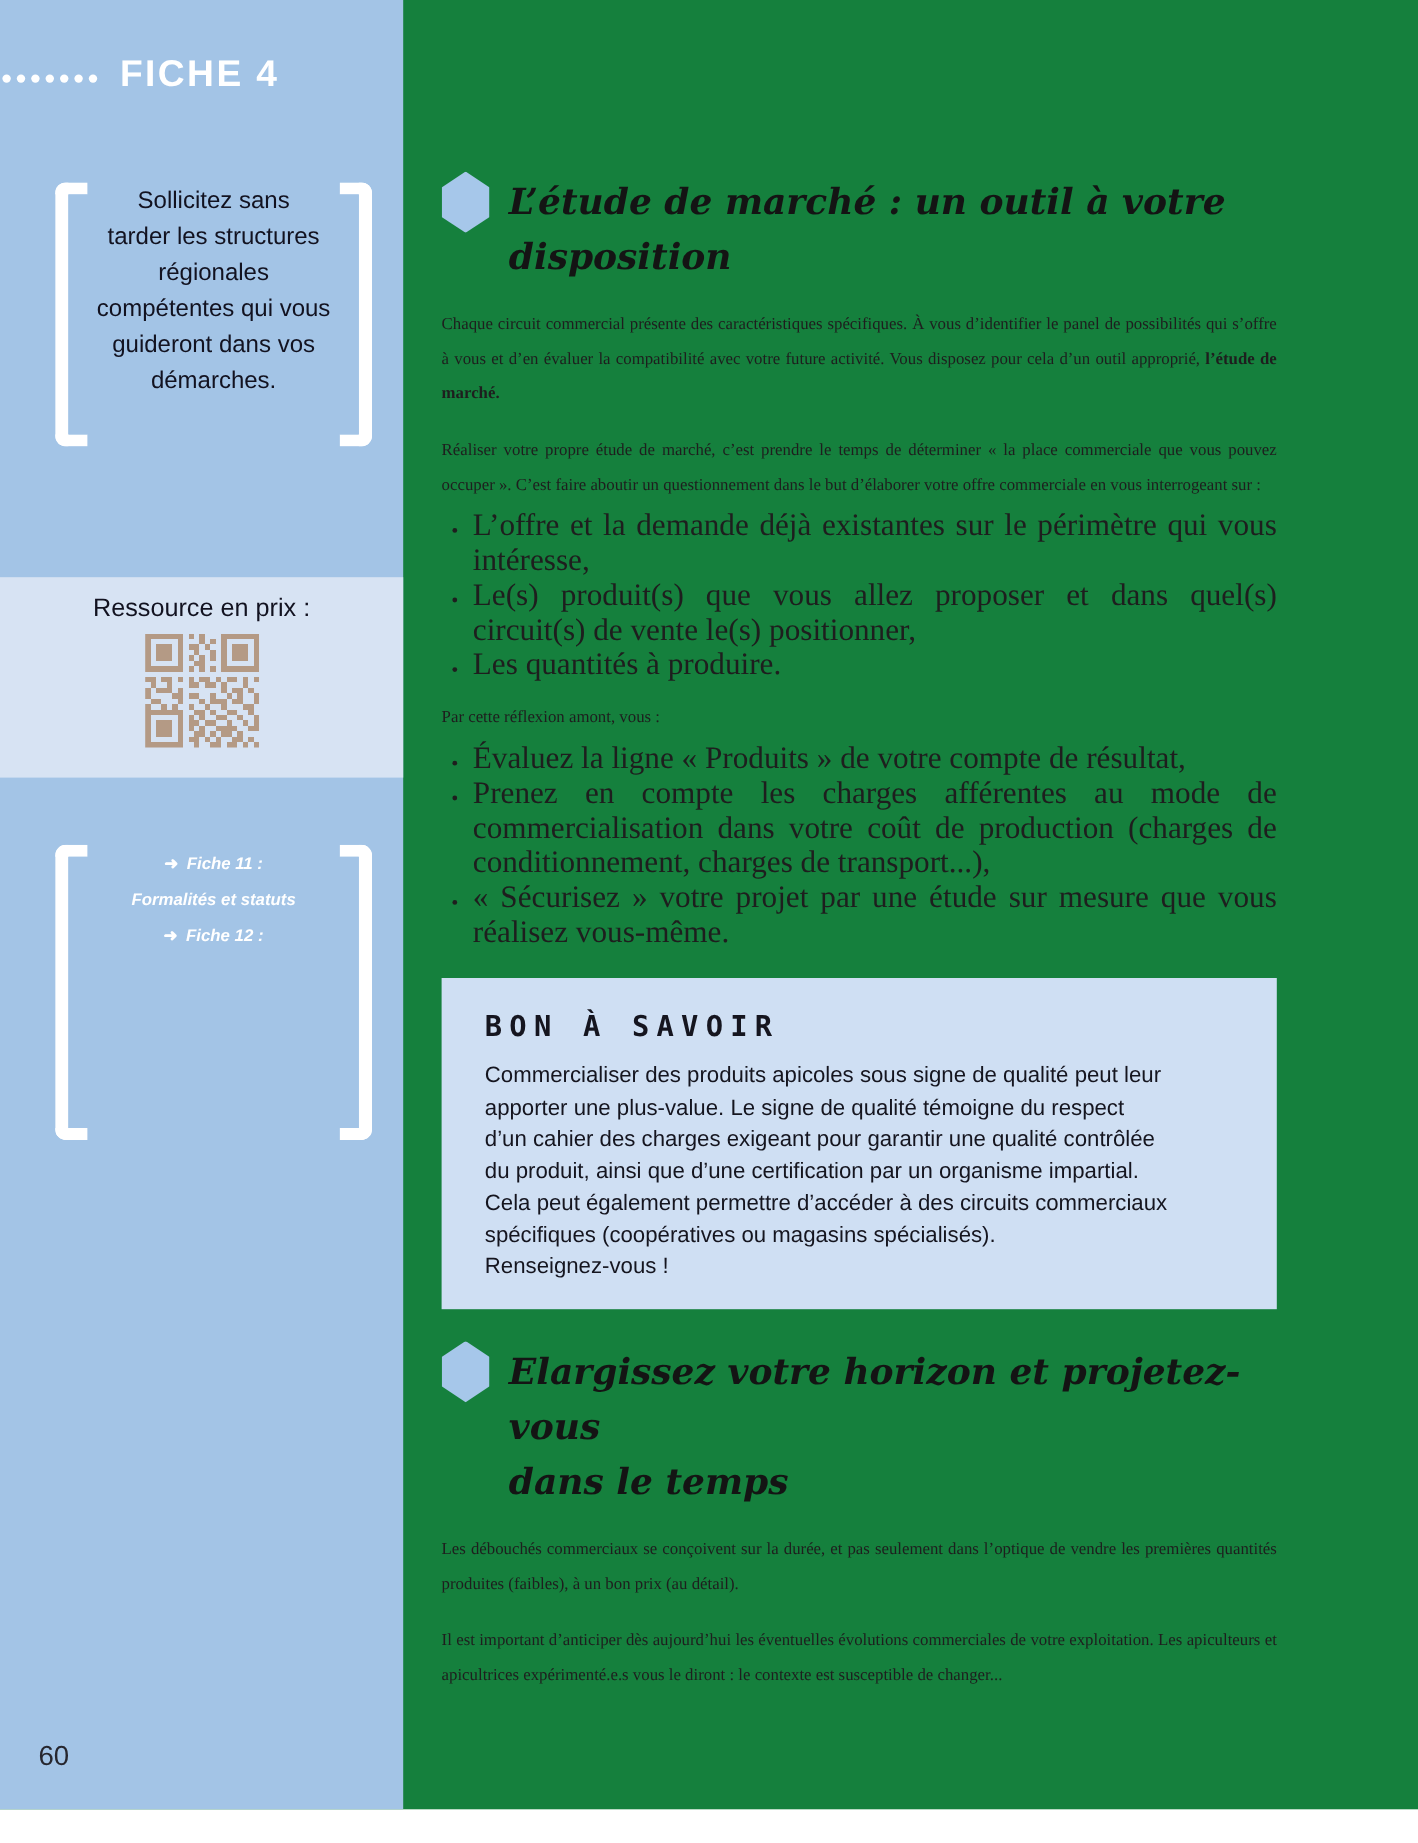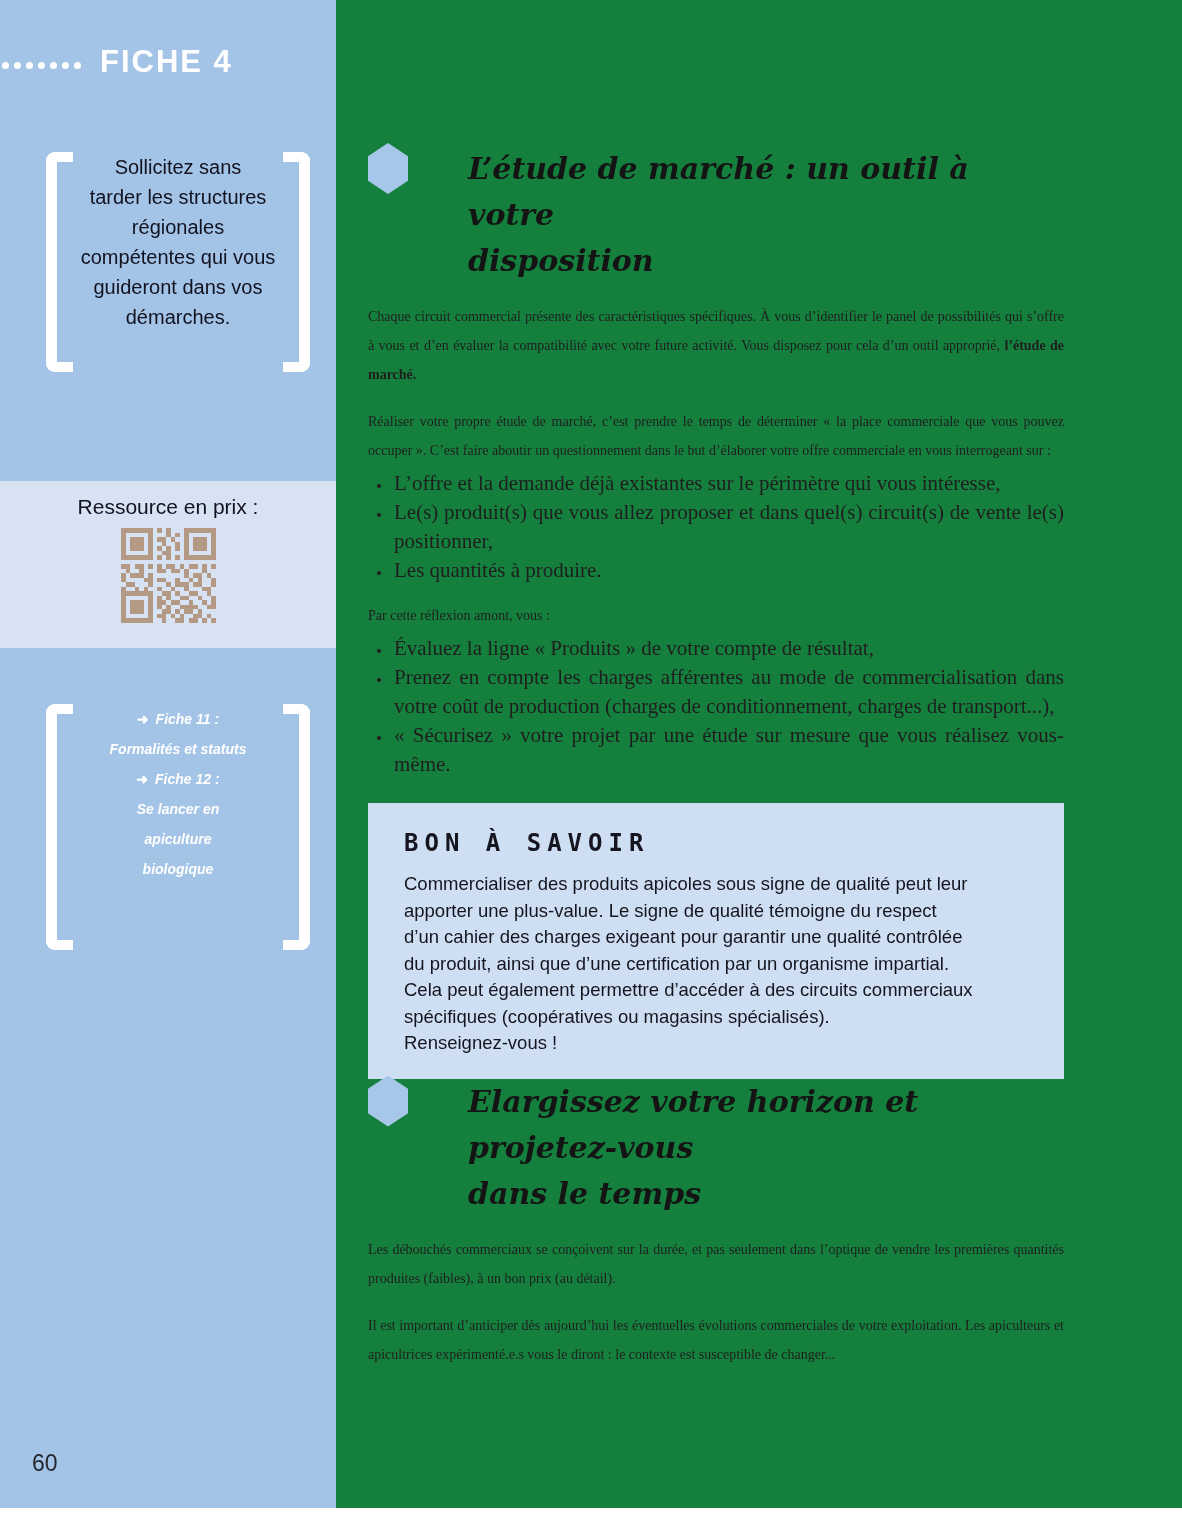--- a/index.html
+++ b/index.html
@@ -37,32 +37,32 @@
       font-weight:bold;font-size:14px;line-height:30px;color:#ffffff;}
   .ref-line{display:block;}
   .ref-title{display:block;white-space:pre-line;}
   .arrow{font-style:normal;margin-right:7px;}
 
   .page-number{position:absolute;left:32px;top:1450px;font-family:"Liberation Sans",sans-serif;
       font-size:23px;color:#26262e;}
 
   
   .content{position:absolute;left:368px;top:0;width:696px;}
-  .heading{display:flex;align-items:flex-start;margin:0;gap:44px;}
+  .heading{display:flex;align-items:flex-start;margin:0;}
   .h1-first{margin-top:146px;}
-  .h2-second{}
+  .h2-second{margin-top:30px;}
   .hex{width:40px;height:51px;background:#a6c7ea;flex:none;margin-right:16px;margin-top:-3px;
       clip-path:polygon(50% 0,100% 26%,100% 74%,50% 100%,0 74%,0 26%);}
   .heading-text{font-family:"DejaVu Serif",serif;font-style:italic;font-weight:bold;
       font-size:30px;line-height:46px;color:#141414;white-space:pre-line;}
 
   .para{margin:18px 0 0 0;font-size:14px;line-height:29px;text-align:justify;color:#1e1e1e;}
   .lead-in{margin-top:16px;text-align:left;}
   ul.blist{margin:4px 0 0 0;padding-left:24px;}
-  ul.blist li{margin:0;padding-left:2px;font-size:21px;line-height:29px;text-align:justify;}
+  ul.blist li{margin:0;padding-left:2px;font-size:26px;line-height:29px;text-align:justify;}
   ul.blist li::marker{font-size:15px;}
 
   .infobox{margin-top:24px;background:#cfdff3;padding:22px 36px;box-sizing:border-box;
       text-align:left;}
   .infobox h3{margin:4px 0 14px 0;font-family:"DejaVu Sans Mono",monospace;font-weight:bold;
       font-size:24px;letter-spacing:6px;color:#15151f;}
   .infobox p{margin:0;font-family:"Liberation Sans",sans-serif;font-size:18.5px;
       line-height:26.5px;color:#15151f;white-space:pre-line;}
 </style>
 </head>
@@ -104,23 +104,20 @@
           <path d="M8 0h1v1H8zM10 0h1v2h-1zM12 1h1v1h-1zM8 2h2v1H8zM11 2h1v1h-1zM9 3h1v1H9zM12 3h1v2h-1zM8 4h1v1H8zM10 4h1v1h-1zM9 5h2v1H9zM8 6h1v1H8zM10 6h1v1h-1zM12 6h1v1h-1zM0 8h2v1H0zM3 8h2v1H3zM6 8h1v1H6zM1 9h1v1H1zM4 9h1v2H4zM0 10h1v2H0zM2 10h2v1H2zM6 10h1v1H6zM5 11h2v1H5zM1 12h2v1H1zM6 12h1v1H6zM0 13h1v1H0zM3 13h1v1H3zM5 13h1v1H5zM8 8h1v2H8zM10 8h2v1h-2zM13 8h1v1h-1zM15 8h2v1h-2zM18 8h1v2h-1zM20 8h1v1h-1zM9 9h1v1H9zM11 9h2v1h-2zM14 9h1v2h-1zM16 10h2v1h-2zM19 10h1v1h-1zM8 11h2v1H8zM12 11h1v2h-1zM15 11h1v1h-1zM17 11h1v2h-1zM20 11h1v2h-1zM10 12h1v1h-1zM13 12h2v1h-2zM16 12h1v1h-1zM8 13h1v1H8zM11 13h1v1h-1zM14 13h1v1h-1zM18 13h2v1h-2zM9 14h2v1H9zM12 14h1v1h-1zM15 14h2v1h-2zM19 14h1v1h-1zM8 15h1v2H8zM10 15h1v1h-1zM13 15h2v1h-2zM17 15h1v1h-1zM20 15h1v2h-1zM9 16h1v1H9zM11 16h2v1h-2zM15 16h1v2h-1zM18 16h1v1h-1zM8 17h1v1H8zM10 17h1v2h-1zM13 17h2v1h-2zM16 17h1v1h-1zM19 17h2v1h-2zM9 18h1v1H9zM12 18h1v1h-1zM14 18h2v1h-2zM17 18h1v1h-1zM8 19h2v1H8zM11 19h1v1h-1zM13 19h1v2h-1zM16 19h2v1h-2zM19 19h1v1h-1zM9 20h1v1H9zM12 20h1v1h-1zM15 20h2v1h-2zM18 20h1v1h-1zM20 20h1v1h-1z"></path>
         </g>
       </svg>
     </div>
 
     <div class="bracket-note note2">
       <p class="refs">
         <span class="ref-line"><span class="arrow">➜</span><span>Fiche 11 :</span></span>
         <span class="ref-title">Formalités et statuts</span>
         <span class="ref-line"><span class="arrow">➜</span><span>Fiche 12 :</span></span>
-        <span class="ref-title">Se lancer en
-apiculture
-biologique</span>
       </p>
     </div>
 
 
     <div class="page-number">60</div>
   </aside>
 
   <main class="content">
 
     <section>

